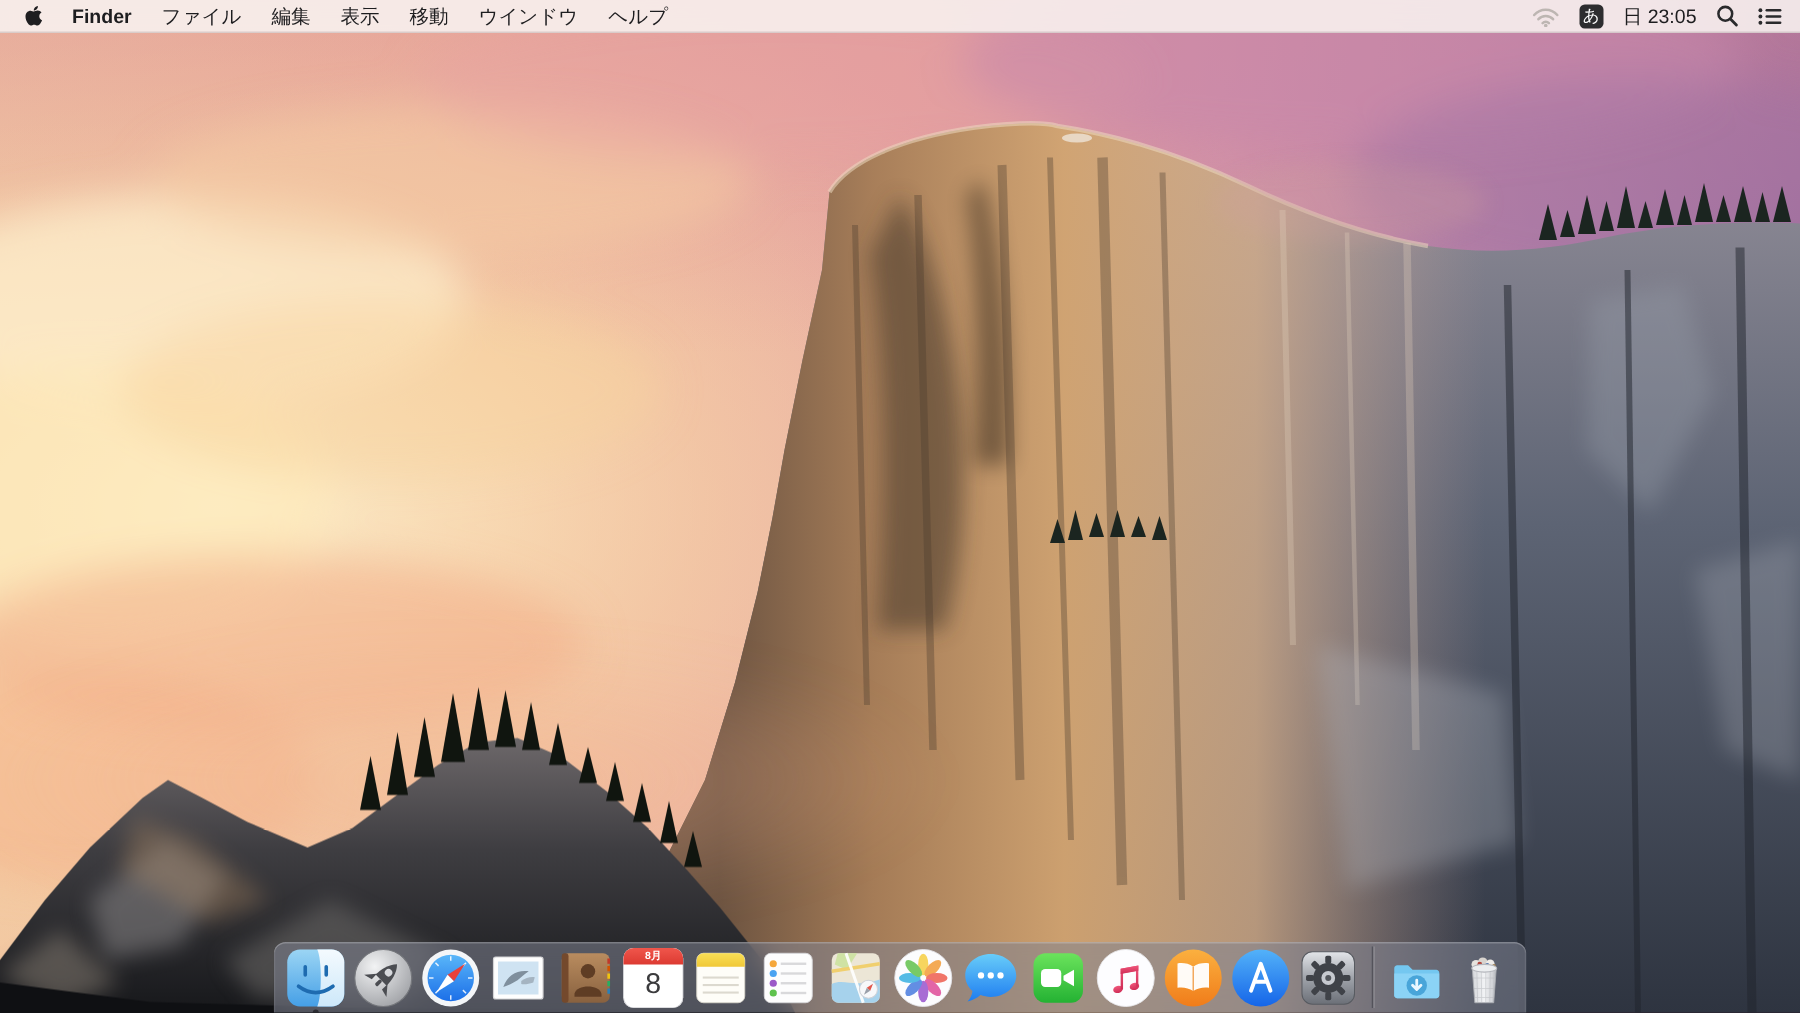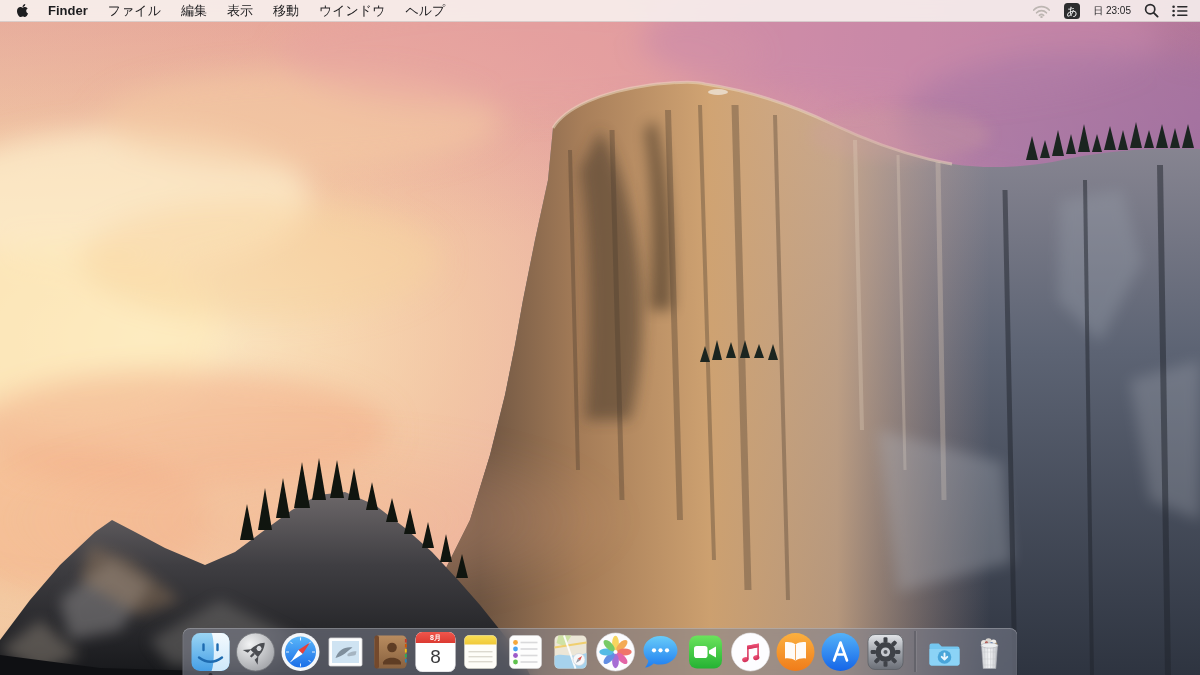--- a/index.html
+++ b/index.html
@@ -15,21 +15,21 @@
     border-bottom:1px solid rgba(90,70,70,0.18);
     display:flex;align-items:center;padding:0 12px 0 14px;
     font-size:13px;color:#1d1d1f;z-index:20;}
   .mb-left{display:flex;align-items:center;height:100%;}
   .mb-apple{display:flex;align-items:center;padding:0 9px 0 2px;height:100%;}
   .mb-app{font-weight:bold;padding:0 10px;}
   .mb-item{padding:0 10px;white-space:nowrap;text-align:center;}
   .mb-right{margin-left:auto;display:flex;align-items:center;gap:13px;height:100%;}
   .ime-badge{width:16px;height:16px;background:#2d2d2f;border-radius:3.5px;
     color:#fff;font-size:11px;line-height:16px;text-align:center;}
-  .mb-clock{font-size:10px;color:#1d1d1f;white-space:nowrap;}
+  .mb-clock{font-size:13px;color:#1d1d1f;white-space:nowrap;}
 
   
   .dock{position:absolute;bottom:0;left:50%;transform:translateX(-50%);
     height:47px;display:flex;align-items:center;gap:5px;padding:0 8px;
     background:rgba(127,131,145,0.55);
     -webkit-backdrop-filter:blur(9px);backdrop-filter:blur(9px);
     border-radius:8px 8px 0 0;
     box-shadow:inset 0 1px 0 rgba(255,255,255,0.22), inset 1px 0 0 rgba(255,255,255,0.08), inset -1px 0 0 rgba(255,255,255,0.08);
     z-index:10;}
   .dock-item{position:relative;width:40px;height:40px;flex:none;}

